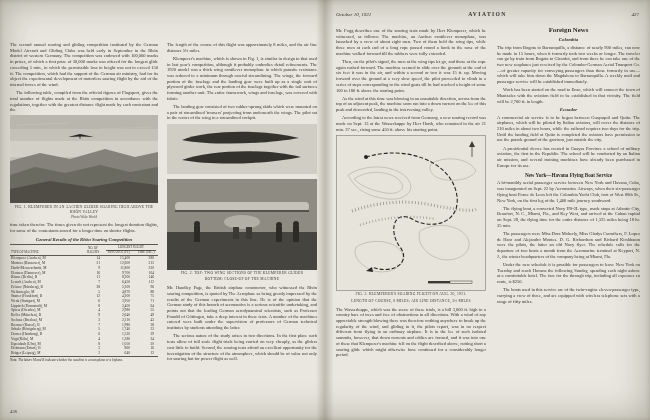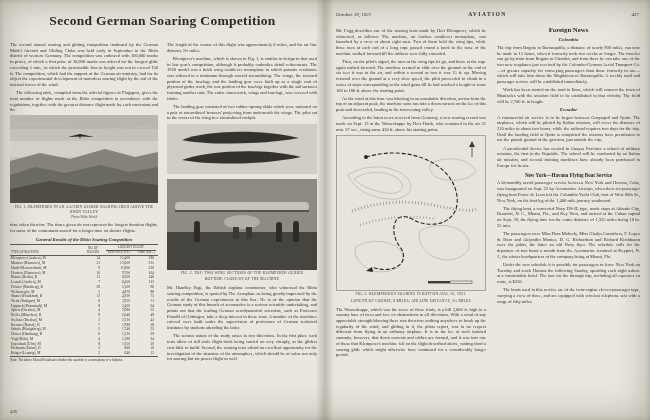--- a/index.html
+++ b/index.html
@@ -56,21 +56,20 @@
   .nyh-heading{font-size:5.1px;font-weight:bold;text-align:center;margin:3.5px 0 2px;color:#2d2b25;}
 </style>
 </head>
 <body>
 
 <div class="stage">
   <div class="spread">
 
     <div class="page page-left">
 
-      <div class="article-title">Second German Soaring Competition</div>
 
       <div class="col bt" style="left:10px;top:42px;width:148px;height:372px;">
         <p class="noindent">The second annual soaring and gliding competition instituted by the German Model Aircraft and Gliding Clubs was held early in September in the Rhön district of western Germany. The competition was endowed with 100,000 marks in prizes, of which a first prize of 30,000 marks was offered for the longest glide exceeding 5 min., in which the permissible loss in height was not to exceed 150 ft. The competition, which had the support of the German air ministry, had for its object the experimental development of motorless soaring flight by the aid of the internal forces of the wind.</p>
         <p>The following table, compiled from the official figures of Flugsport, gives the total number of flights made at the Rhön competition in accordance with the regulations, together with the greatest distance flight made by each contestant and the</p>
 
         <div class="figure">
           <svg width="148" height="88" viewBox="0 0 148 88">
             <rect width="148" height="88" fill="#c3c1b8"></rect>
             <rect y="0" width="148" height="14" fill="#b8b6ad"></rect>
             <rect y="26" width="148" height="16" fill="#d2d0c7"></rect>

